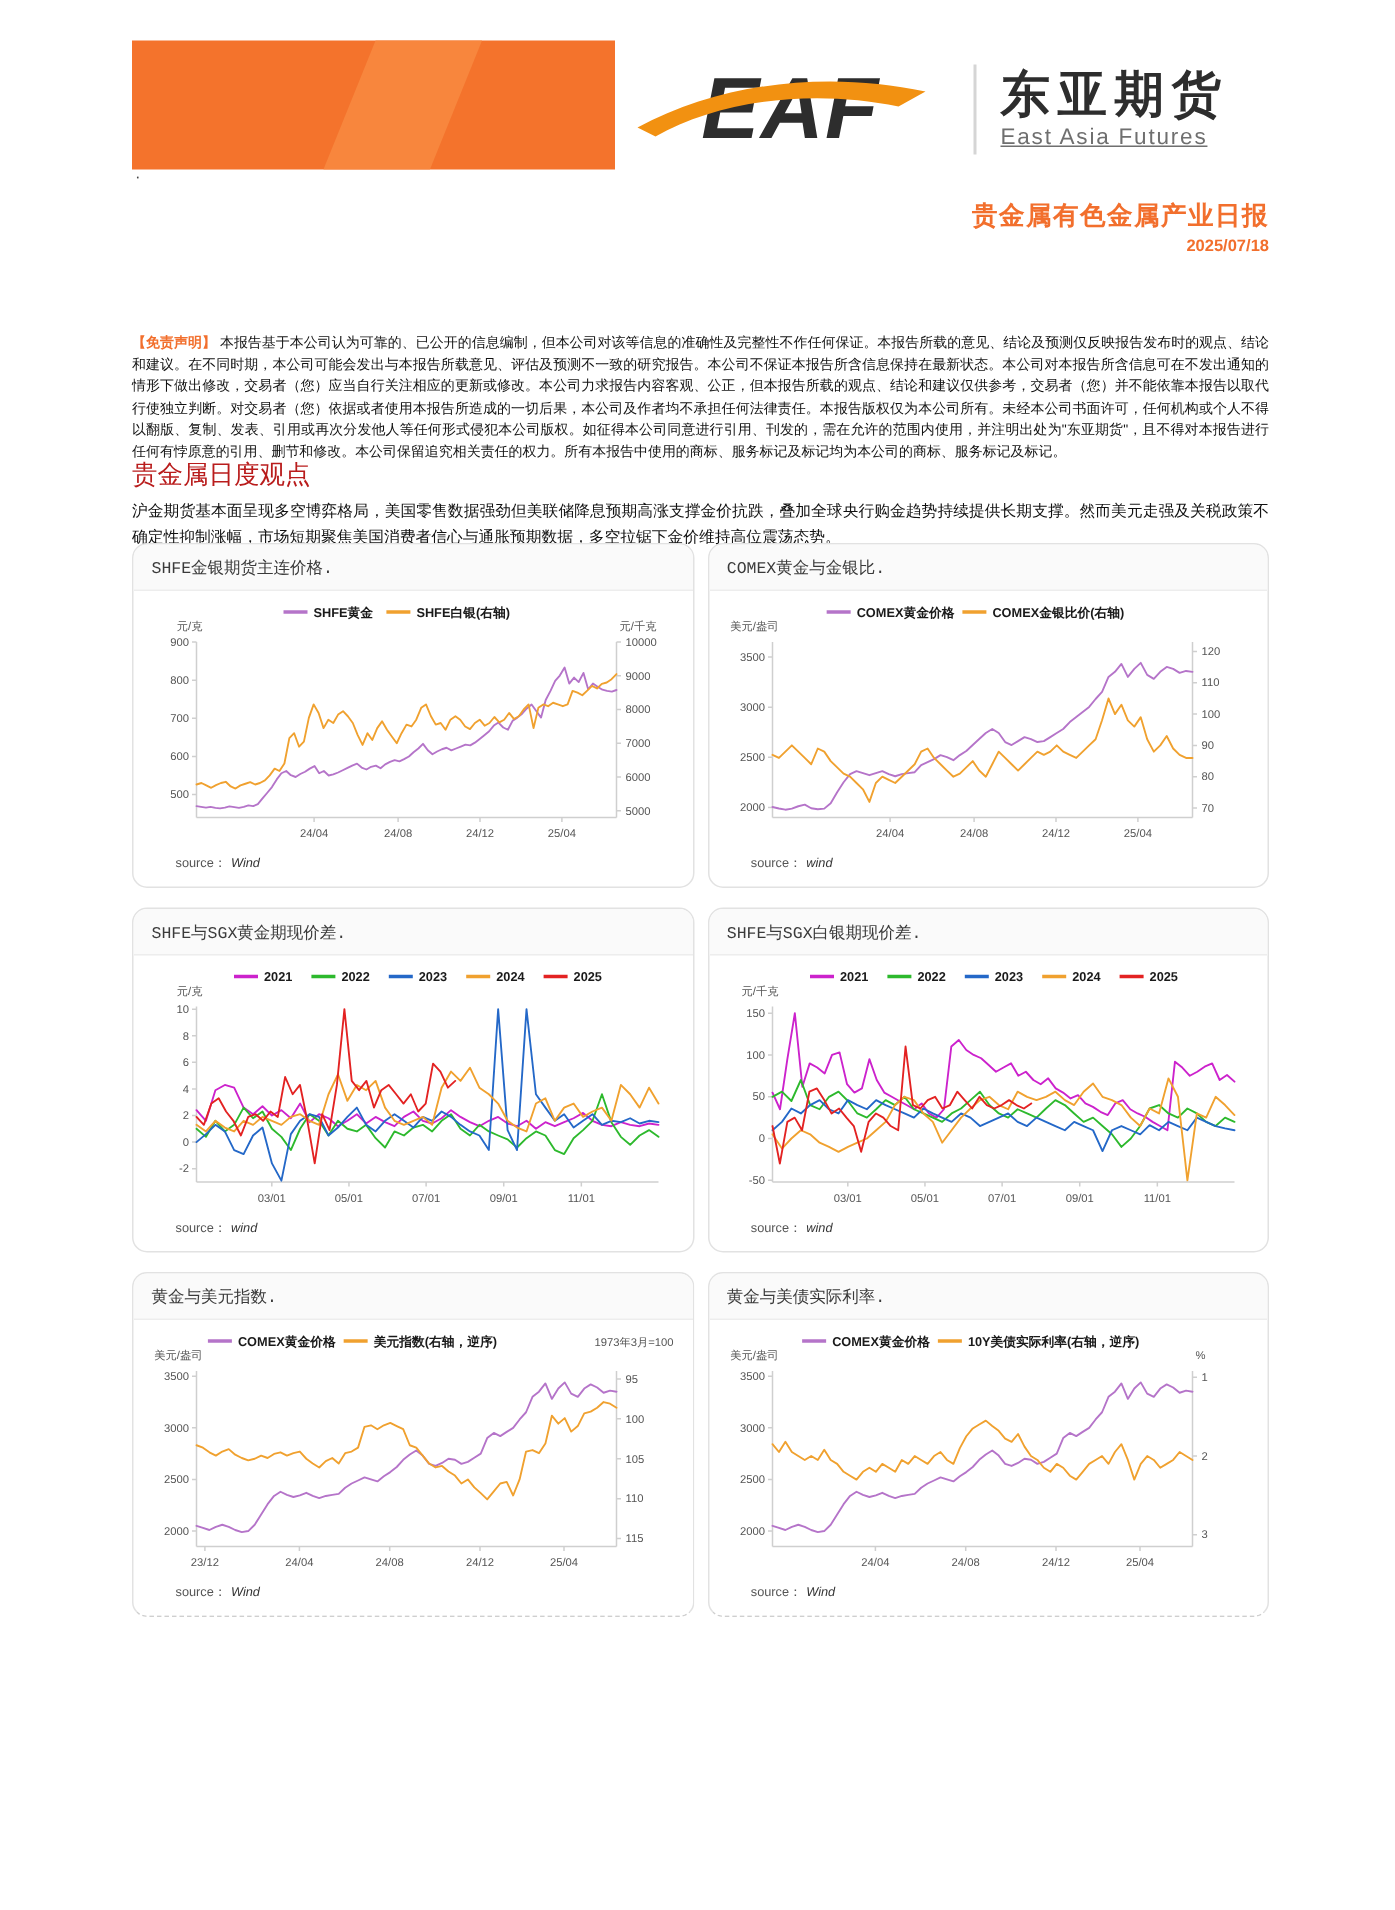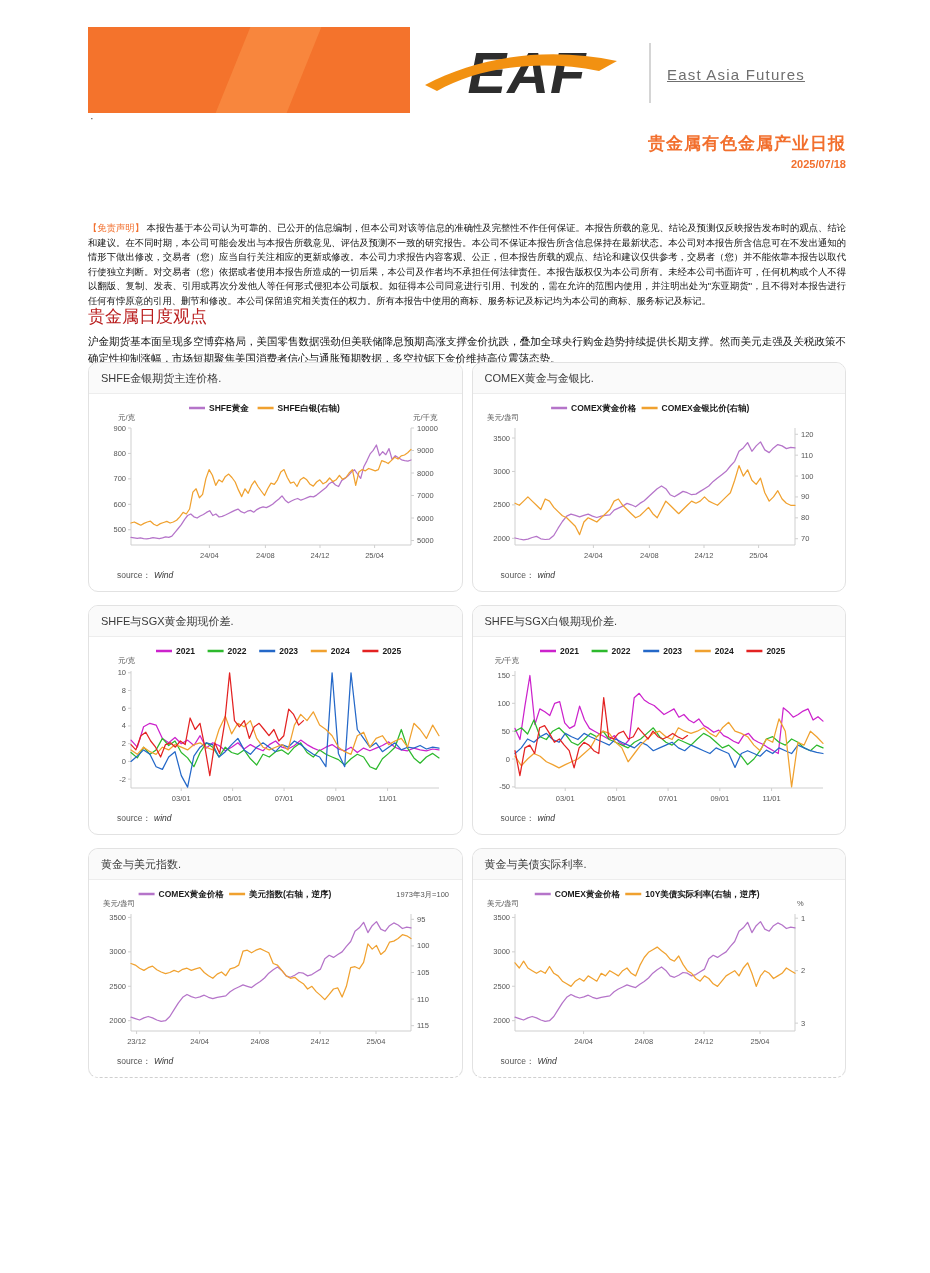--- a/index.html
+++ b/index.html
@@ -20,30 +20,30 @@
   .brand-cn{font-size:33px;font-weight:700;color:#2d2d2d;letter-spacing:5px;line-height:1.05;}
   .brand-en{font-size:15px;color:#6f6f6f;letter-spacing:1.2px;margin-top:2px;text-decoration:underline;}
 
   .title-block{position:absolute;right:84px;top:132px;text-align:right;}
   .report-title{color:#f26f2d;font-size:17px;font-weight:800;letter-spacing:1px;}
   .report-date{color:#f26f2d;font-size:11px;font-weight:700;margin-top:3px;}
 
   .meta{position:absolute;left:88px;top:174px;font-size:9.5px;color:#1c1c1c;line-height:15px;}
 
   .disclaimer{position:absolute;left:88px;top:221px;width:758px;font-size:9.3px;line-height:14.5px;color:#111;text-align:justify;}
-  .disc-label{color:#f26f2d;font-weight:400;}
+  .disc-label{color:#f26f2d;font-weight:700;}
 
   .viewpoint{position:absolute;left:88px;top:305px;width:758px;}
   .vp-title{color:#b91c1c;font-size:17px;font-weight:400;}
   .vp-text{margin-top:5px;font-size:10.5px;line-height:16.5px;color:#111;text-align:justify;}
 
   .grid{position:absolute;left:88px;top:362px;width:758px;display:grid;grid-template-columns:1fr 1fr;gap:13px 9px;}
   .card{border:1px solid #e2e2e2;border-radius:10px;background:#fff;overflow:hidden;}
   .card.dashed{border-bottom-style:dashed;border-bottom-color:#cfcfcf;}
-  .card-title{padding:8px 12px 7px;font-size:11px;color:#3a3a3a;background:#fafafa;border-bottom:1px solid #ededed;}
+  .card-title{padding:8px 12px 7px;font-size:11px;color:#3a3a3a;background:#fafafa;border-bottom:1px solid #ededed;font-family:Liberation Mono, monospace;}
   .card svg{display:block;margin:4px auto 0;}
   svg text{font-family:"Liberation Sans",sans-serif;}
   .card-source{padding:2px 0 9px 28px;font-size:8.5px;color:#555;}
   .card-source .src-val{font-style:italic;color:#333;margin-left:3px;}
 </style>
 </head>
 <body>
 
 <div class="page">
 
@@ -54,20 +54,21 @@
 
   <div class="logo-wrap">
     <div class="eaf-logo">
       <div class="eaf-text">EAF</div>
       <svg class="eaf-swoosh" viewBox="0 0 212 80">
         <path d="M4 52 C 60 22, 130 14, 196 28 L 178 38 C 120 26, 58 34, 16 58 Z" fill="#f29111"></path>
       </svg>
     </div>
     <div class="brand-divider"></div>
     <div>
+      <div class="brand-cn">东亚期货</div>
       <div class="brand-en">East Asia Futures</div>
     </div>
   </div>
 
   <div class="title-block">
     <div class="report-title">贵金属有色金属产业日报</div>
     <div class="report-date">2025/07/18</div>
   </div>
 
 

